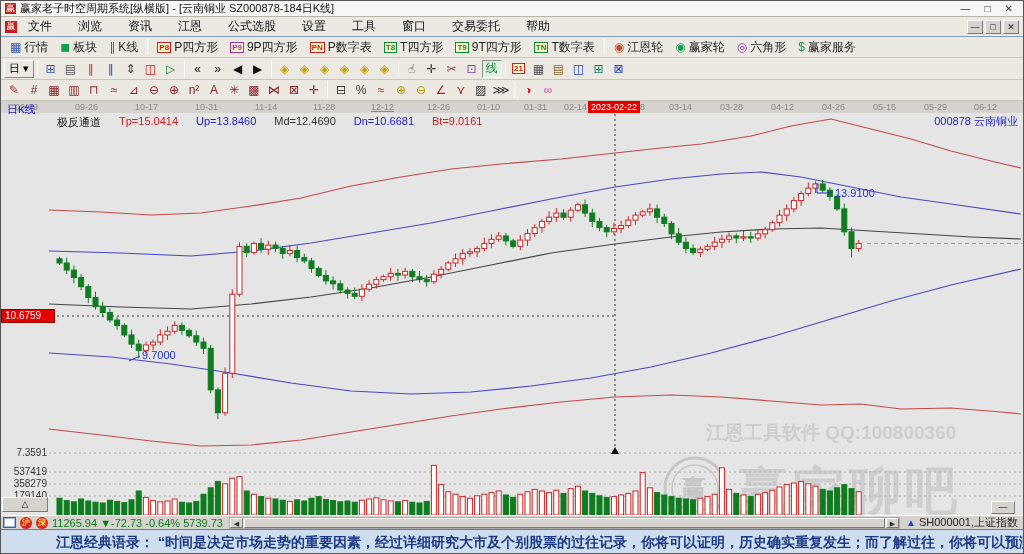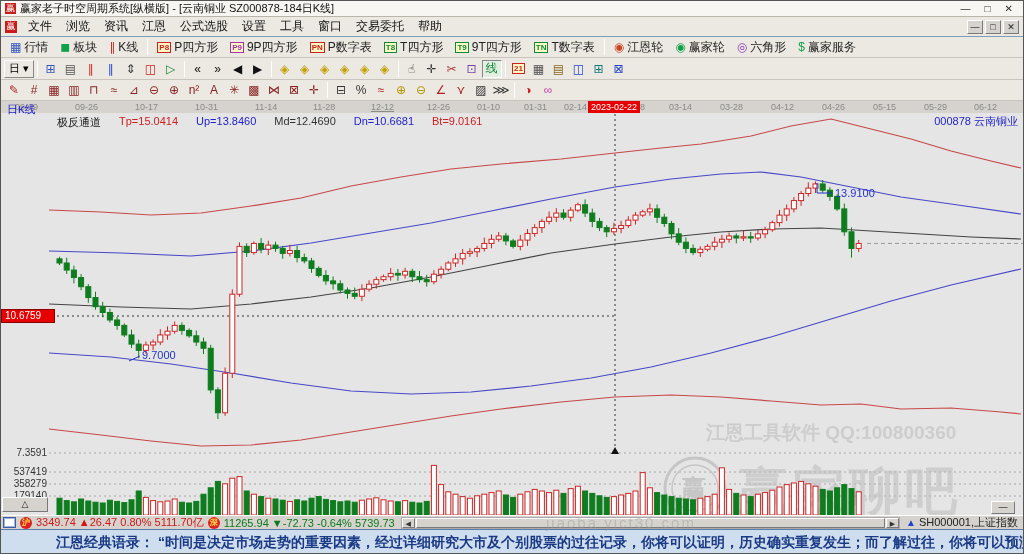--- a/index.html
+++ b/index.html
@@ -70,21 +70,21 @@
     <span class="wintitle">赢家老子时空周期系统[纵横版] - [云南铜业  SZ000878-184日K线]</span>
     <span class="winbtns">
       <span>—</span>
       <span>□</span>
       <span>✕</span>
     </span>
   </div>
 
   <div class="menubar">
     <span class="applogo">赢</span>
-    <span id="menu-items" style="display:flex;">
+    <span id="menu-items" style="display:flex;gap:12px;">
         <span class="menuitem">文件</span>
         <span class="menuitem">浏览</span>
         <span class="menuitem">资讯</span>
         <span class="menuitem">江恩</span>
         <span class="menuitem">公式选股</span>
         <span class="menuitem">设置</span>
         <span class="menuitem">工具</span>
         <span class="menuitem">窗口</span>
         <span class="menuitem">交易委托</span>
         <span class="menuitem">帮助</span>
@@ -639,39 +639,32 @@
         </g>
       </svg>
     <div class="pricetag">10.6759</div>
     <div class="expandbtn btn3d">△</div>
     <div class="collapsebtn btn3d">—</div>
   </div>
 
   <div class="statusbar">
     <span class="sicon gridicon"></span>
     <span class="mcircle">沪</span>
-    <span class="mtext1">
-      <span>3349.74</span>
-      <span>▲26.47</span>
-      <span>0.80%</span>
-      <span>5111.70亿</span>
-    </span>
     <span class="mcircle">深</span>
     <span class="mtext2">
       <span>11265.94</span>
       <span>▼-72.73</span>
       <span>-0.64%</span>
       <span>5739.73</span>
     </span>
     <span class="sbar">
       <span class="arrow l btn3d">◀</span>
       <span class="thumb"></span>
       <span class="arrow r btn3d">▶</span>
     </span>
-    <span class="wm3">jiaoba.yict30.com</span>
     <span class="sright">
       <span class="chicon">▲</span>
       <span>SH000001,上证指数</span>
     </span>
   </div>
 
   <div class="quotebar">
     <span>江恩经典语录： “时间是决定市场走势的重要因素，经过详细研究大市及个别股票的过往记录，你将可以证明，历史确实重复发生；而了解过往，你将可以预测将来。”。</span>
   </div>
 

